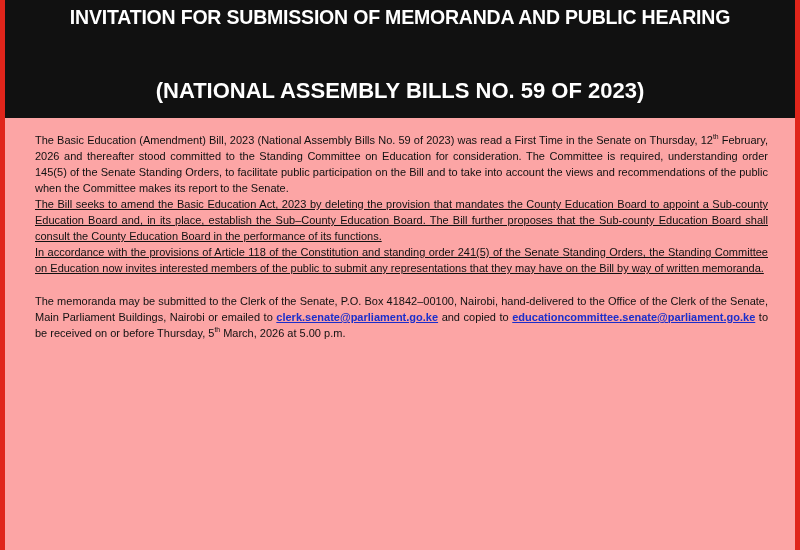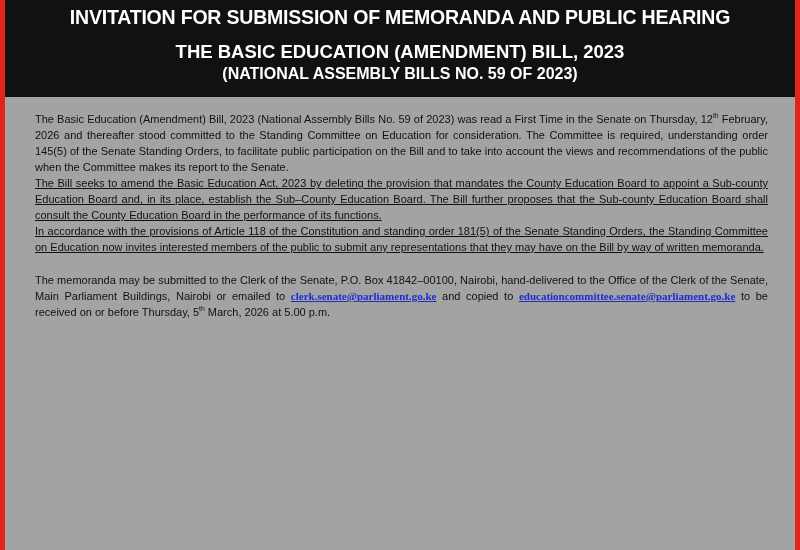--- a/index.html
+++ b/index.html
@@ -11,21 +11,21 @@
     height: 550px;
     overflow: hidden;
     background: #ffffff;
     font-family: "Liberation Sans", sans-serif;
   }
   .page {
     position: relative;
     width: 800px;
     height: 550px;
     box-sizing: border-box;
-    background: #a3a3a3;
+    background: #fca5a5;
   }
   
   .rule-left, .rule-right {
     position: absolute;
     top: 0;
     bottom: 0;
     width: 5px;
     background: #e0251b;
   }
   .rule-left { left: 0; }
@@ -55,23 +55,24 @@
   }
   .header .line2 {
     font-weight: bold;
     font-size: 18.5px;
     line-height: 1.3;
     margin-top: 11px;
     white-space: nowrap;
   }
   .header .line3 {
     font-weight: bold;
-    font-size: 16px;
+    font-size: 22px;
     line-height: 1.3;
     white-space: nowrap;
+    margin-top: 48px;
   }
 
   
   .body-wrap {
     padding: 14px 27px 0 30px;
     color: #111111;
     font-size: 11px;
     line-height: 1.455;
     text-align: justify;
     text-justify: inter-word;
@@ -89,46 +90,44 @@
   sup {
     font-size: 0.62em;
     vertical-align: super;
     line-height: 0;
   }
   .bold { font-weight: normal; }
   .email {
     color: #1b2ecb;
     font-weight: bold;
     text-decoration: underline;
-    font-family: Liberation Serif, serif;
   }
 </style>
 </head>
 <body>
 
 <div class="page">
 
   <div class="rule-left"></div>
   <div class="rule-right"></div>
 
   <div class="content">
 
     <div class="header">
       <div class="line1">INVITATION FOR SUBMISSION OF MEMORANDA AND PUBLIC HEARING</div>
-      <div class="line2">THE BASIC EDUCATION (AMENDMENT) BILL, 2023</div>
       <div class="line3">(NATIONAL ASSEMBLY BILLS NO. 59 OF 2023)</div>
     </div>
 
     <div class="body-wrap">
 
       <p class="para"><span>The Basic Education (Amendment) Bill, 2023 (National Assembly Bills No. 59 of 2023) was read a First Time in the Senate on Thursday, 12</span><sup>th</sup><span> February, 2026 and thereafter stood committed to the Standing Committee on Education for consideration. The Committee is required, understanding order 145(5) of the Senate Standing Orders, to facilitate public participation on the Bill and to take into account the views and recommendations of the public when the Committee makes its report to the Senate.</span></p>
 
       <p class="para">The Bill seeks to amend the Basic Education Act, 2023 by deleting the provision that mandates the County Education Board to appoint a Sub-county Education Board and, in its place, establish the Sub–County Education Board. The Bill further proposes that the Sub-county Education Board shall consult the County Education Board in the performance of its functions.</p>
 
-      <p class="para">In accordance with the provisions of Article 118 of the Constitution and standing order 181(5) of the Senate Standing Orders, the Standing Committee on Education now invites interested members of the public to submit any representations that they may have on the Bill by way of written memoranda.</p>
+      <p class="para">In accordance with the provisions of Article 118 of the Constitution and standing order 241(5) of the Senate Standing Orders, the Standing Committee on Education now invites interested members of the public to submit any representations that they may have on the Bill by way of written memoranda.</p>
 
       <div class="gap"></div>
 
       <p class="para"><span>The memoranda may be submitted to the Clerk of the Senate, P.O. Box 41842–00100, Nairobi, hand-delivered to the Office of the Clerk of the Senate, Main Parliament Buildings, Nairobi or emailed to </span><a class="email" href="#">clerk.senate@parliament.go.ke</a><span> and copied to </span><a class="email" href="#">educationcommittee.senate@parliament.go.ke</a><span> to be received on or before </span><span class="bold">Thursday, 5</span><sup class="bold">th</sup><span class="bold"> March, 2026 at 5.00 p.m</span><span>.</span></p>
 
     </div>
   </div>
 </div>
 
 </body></html>

